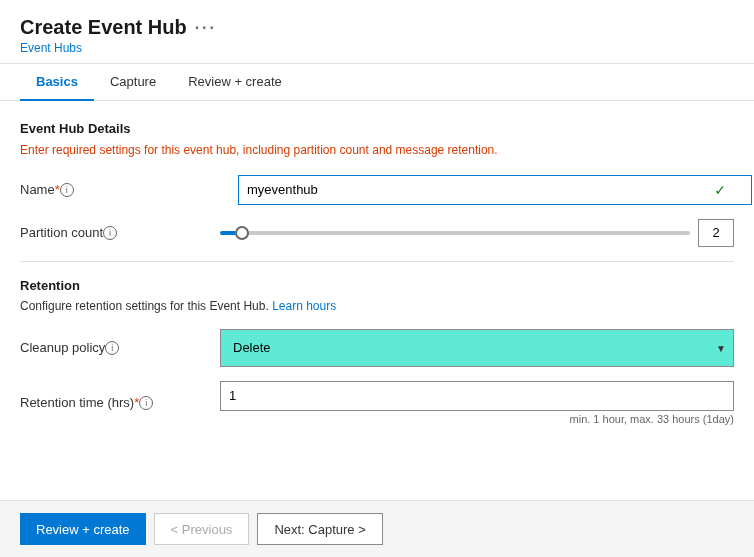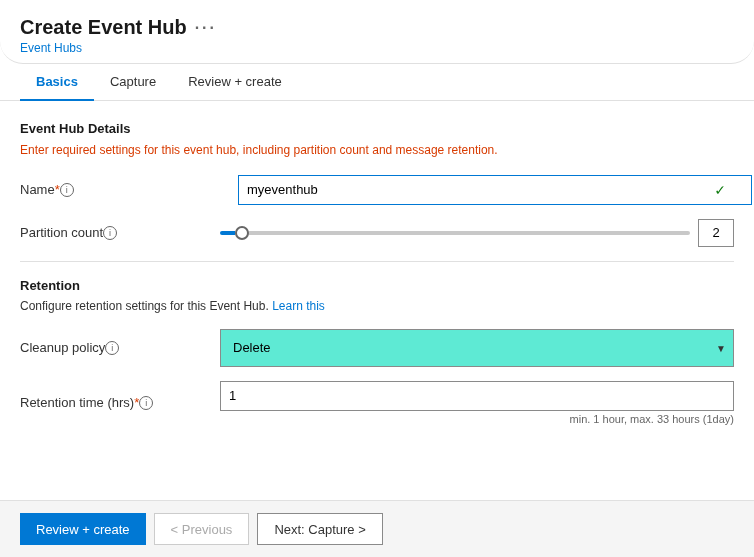--- a/index.html
+++ b/index.html
@@ -15,21 +15,20 @@
 
     .page-container {
       display: flex;
       flex-direction: column;
       height: 100%;
     }
 
     .header {
       padding: 16px 20px 8px 20px;
       border-bottom: 1px solid #e0e0e0;
-      border-radius: 23px;
     }
 
     .header-title {
       font-size: 20px;
       font-weight: 600;
       color: #1a1a1a;
       display: flex;
       align-items: center;
       gap: 8px;
     }
@@ -328,21 +327,21 @@
         <input type="text" class="slider-value" value="2" style="">
       </div>
     </div>
 
     <div class="divider"></div>
 
     <div class="retention-section">
       <div class="section-title">Retention</div>
       <div class="retention-desc">
         <span>Configure retention settings for this Event Hub.</span>
-        <a href="#">Learn this</a>
+        <a href="#">Learn hours</a>
       </div>
 
       <div class="form-row">
         <div class="form-label">
           <span>Cleanup policy</span>
           <span class="info-icon">i</span>
         </div>
         <div class="form-control">
           <div class="select-wrapper">
             <select class="select-input">

